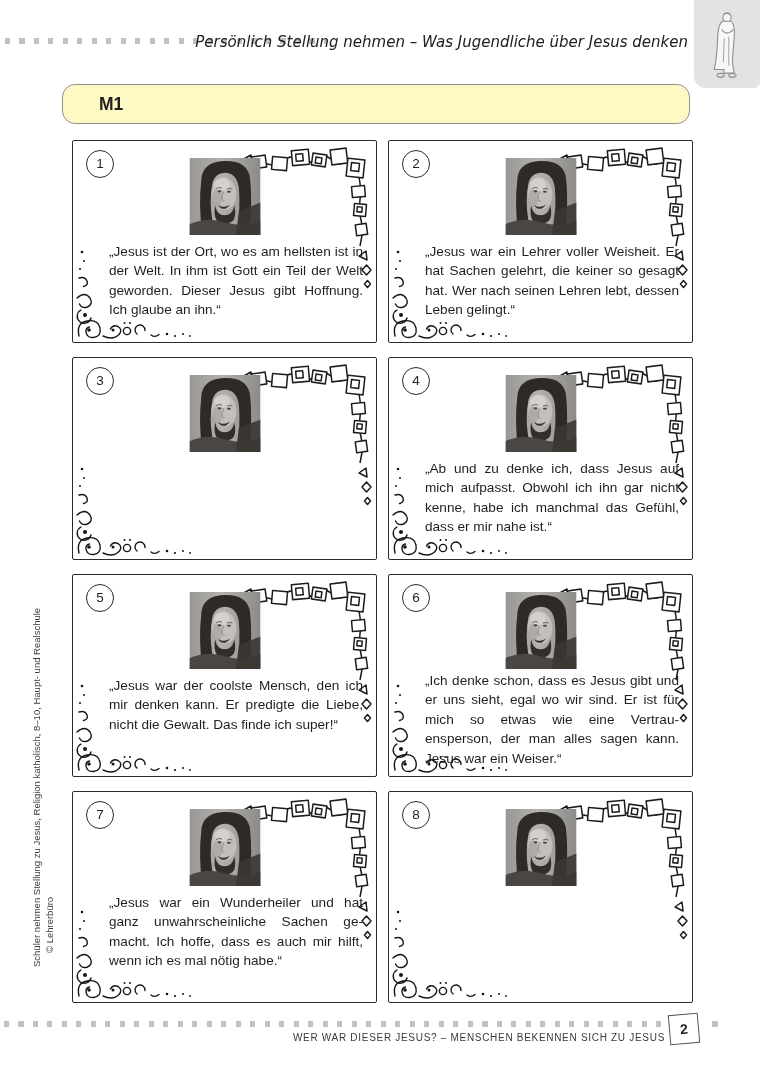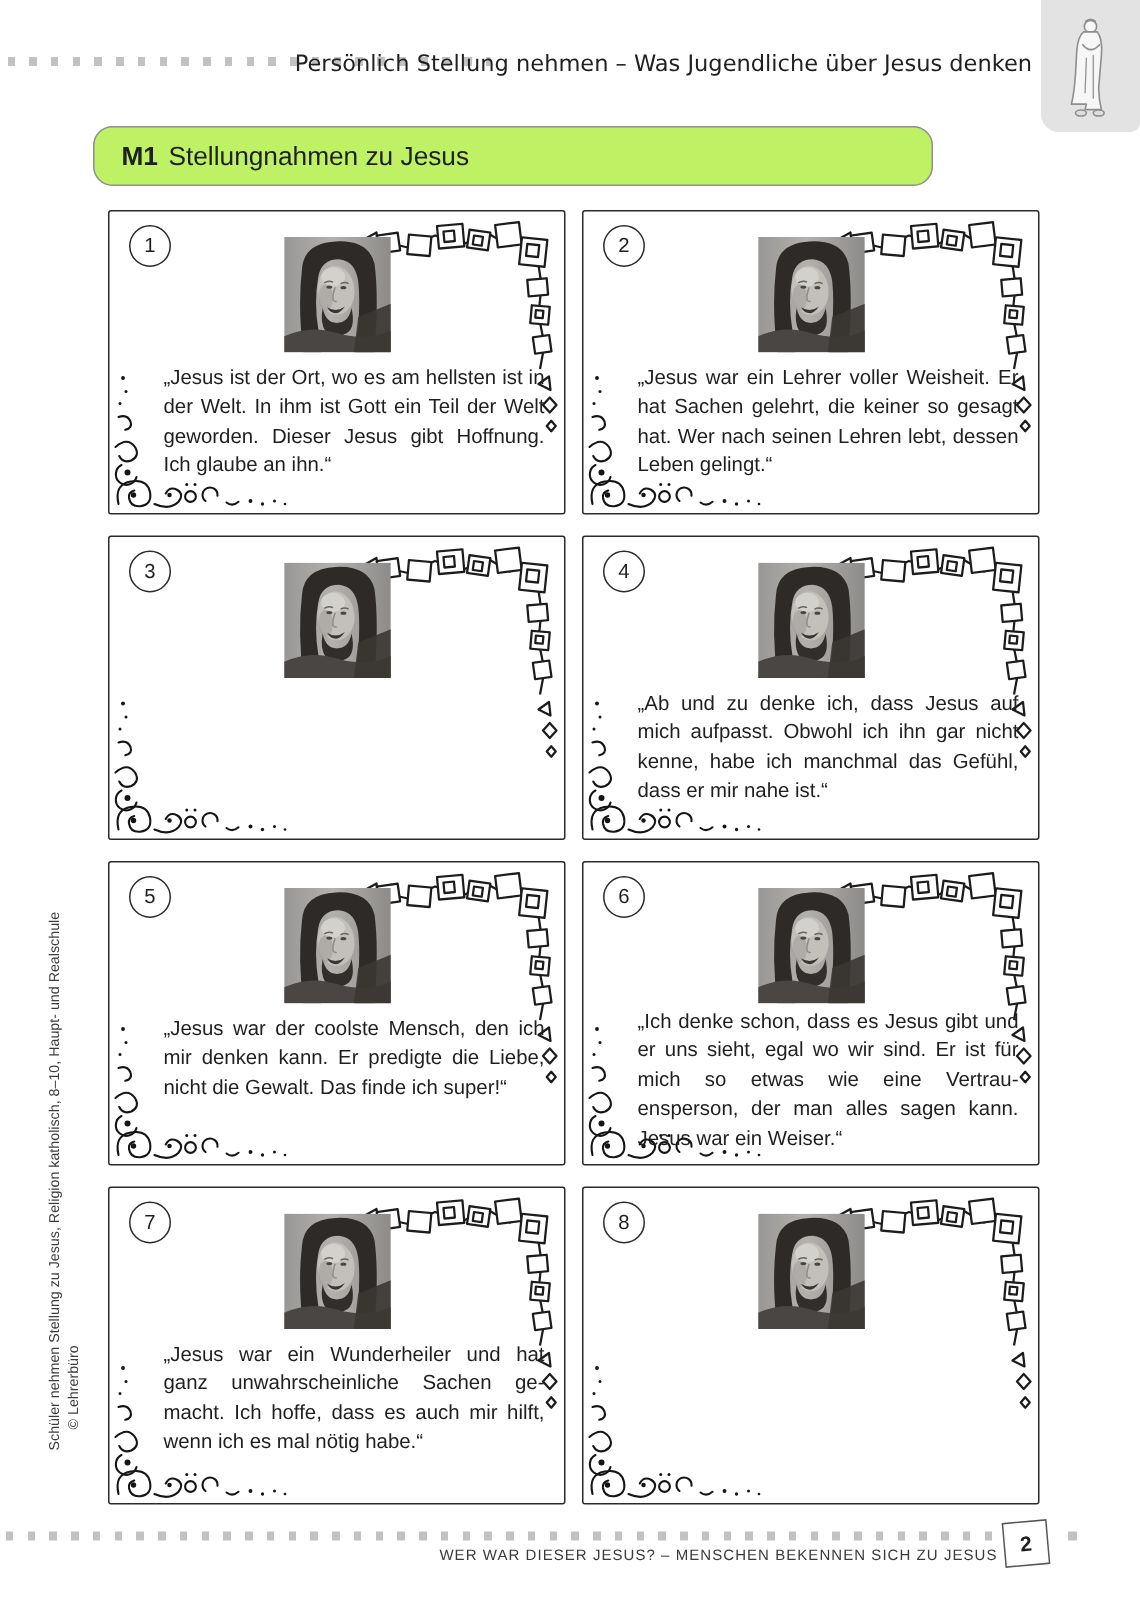--- a/index.html
+++ b/index.html
@@ -22,28 +22,28 @@
   .strap{
     position:absolute;height:6px;
     background-image:repeating-linear-gradient(90deg,#c2c2c2 0,#c2c2c2 5px,transparent 5px,transparent 14.5px);
   }
   .top-strap{left:5px;top:38px;width:322px;}
   .footer-strap{left:4px;top:1021px;width:658px;}
   .end-square{position:absolute;left:712px;top:1021px;width:6px;height:6px;background:#c2c2c2;}
 
   .strapline{
     position:absolute;right:72px;top:33px;
-    font-family:cursive,"DejaVu Sans",sans-serif;
+    font-family:cursive,"DejaVu Sans",sans-serif;font-style:italic;
     font-size:15px;color:#202020;white-space:nowrap;
   }
 
   .title-bar{
-    position:absolute;left:62px;top:84px;width:560px;height:40px;
-    background:#bef264;border:1.5px solid #8f8f8f;border-radius:13px;
-    box-sizing:border-box;display:flex;align-items:center;padding-left:18px;
+    position:absolute;left:62px;top:84px;width:628px;height:40px;
+    background:#fef9c3;border:1.5px solid #8f8f8f;border-radius:13px;
+    box-sizing:border-box;display:flex;align-items:center;padding-left:36px;
     font-size:17.5px;
   }
   .title-bar .code{font-weight:bold;margin-right:7px;}
 
   .cards{
     position:absolute;left:72px;top:140px;width:621px;
     display:grid;grid-template-columns:305px 305px;
     grid-template-rows:203px 203px 203px 212px;
     column-gap:11px;row-gap:14px;
   }
@@ -185,21 +185,20 @@
     <svg viewBox="0 0 44 76">
         <use href="#sym-figure"></use>
       </svg>
   </div>
 
   <div class="strap top-strap"></div>
   <div class="strapline">Persönlich Stellung nehmen – Was Jugendliche über Jesus denken</div>
 
   <div class="title-bar">
     <span class="code">M1</span>
-    <span>Stellungnahmen zu Jesus</span>
   </div>
 
   <div class="cards">
 
     <div class="card">
       <div class="num">1</div>
       <svg class="doodle corner" viewBox="0 0 152 150">
           <use href="#sym-corner"></use>
         </svg>
       <svg class="portrait" viewBox="0 0 72 78">

